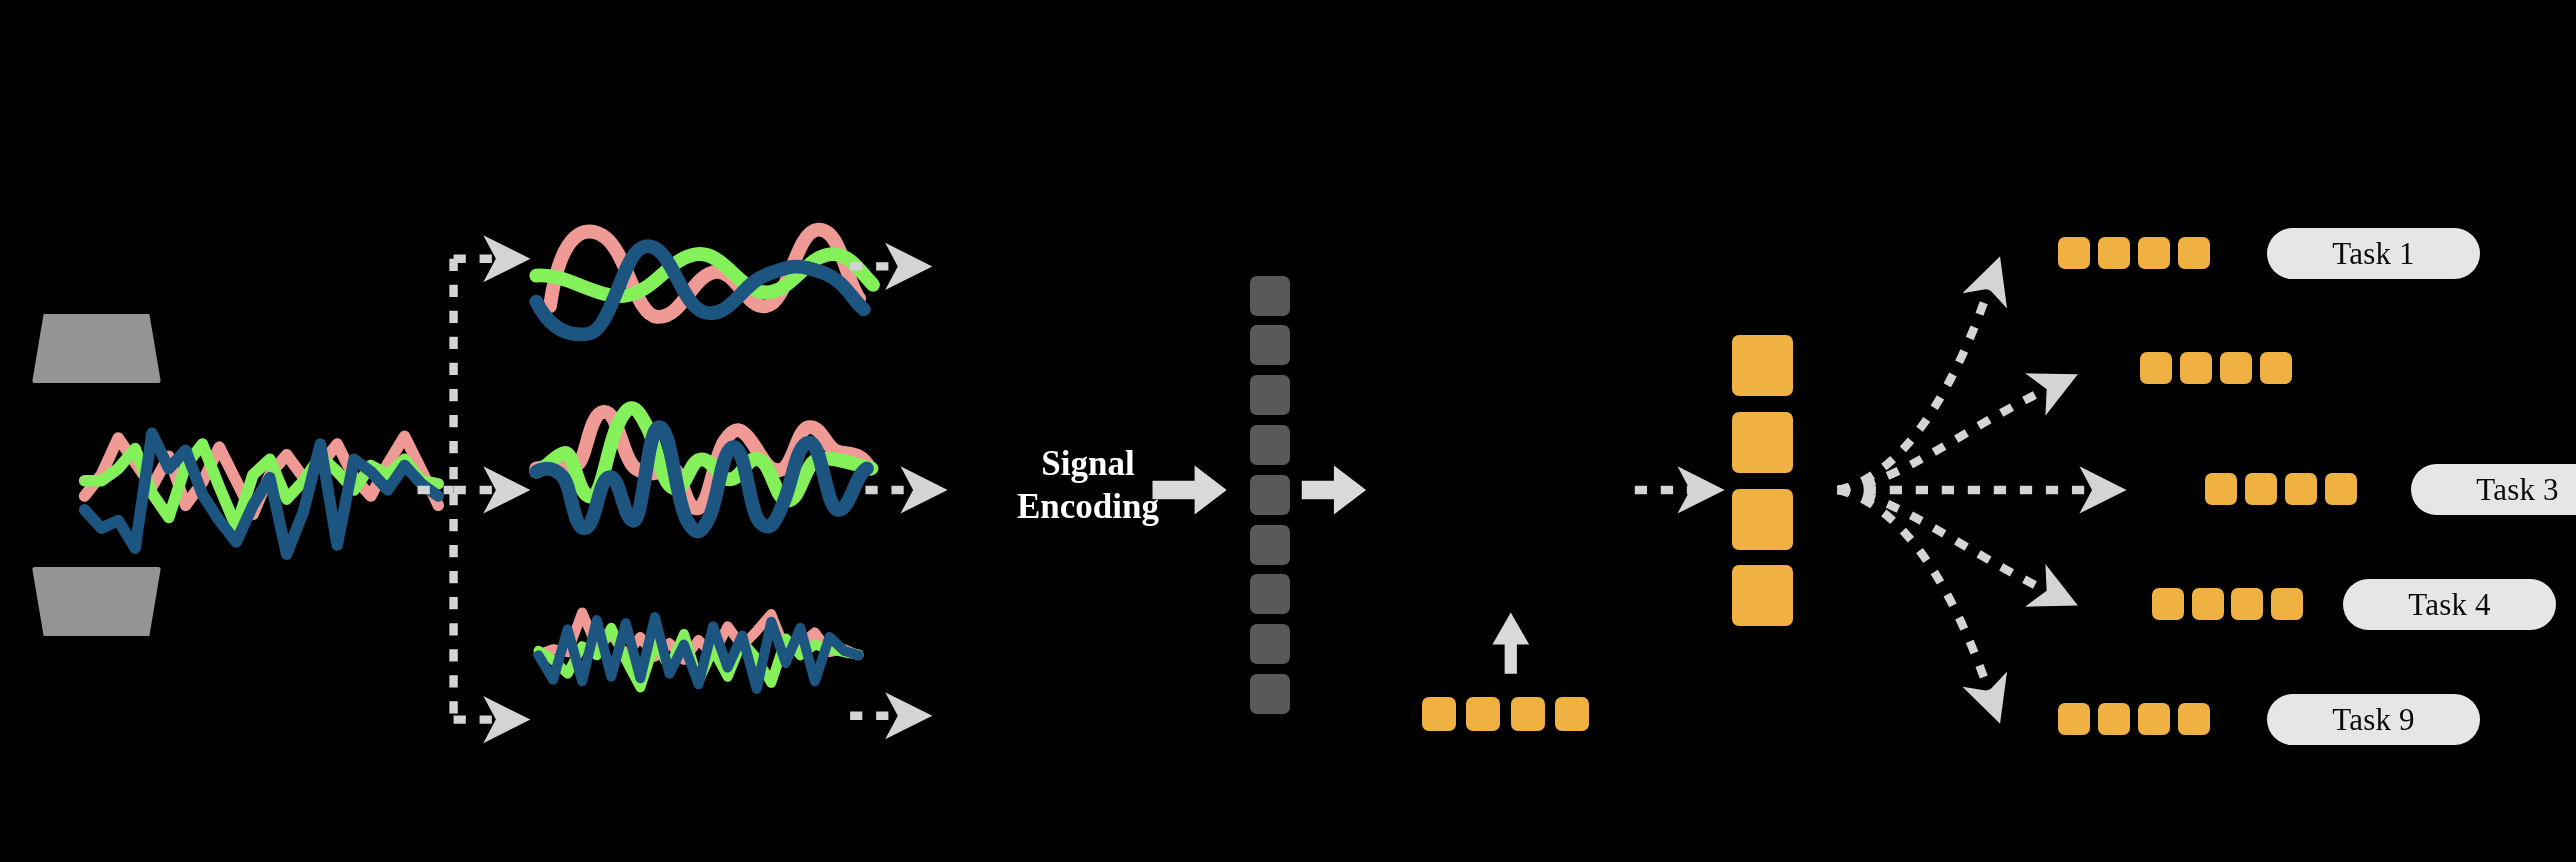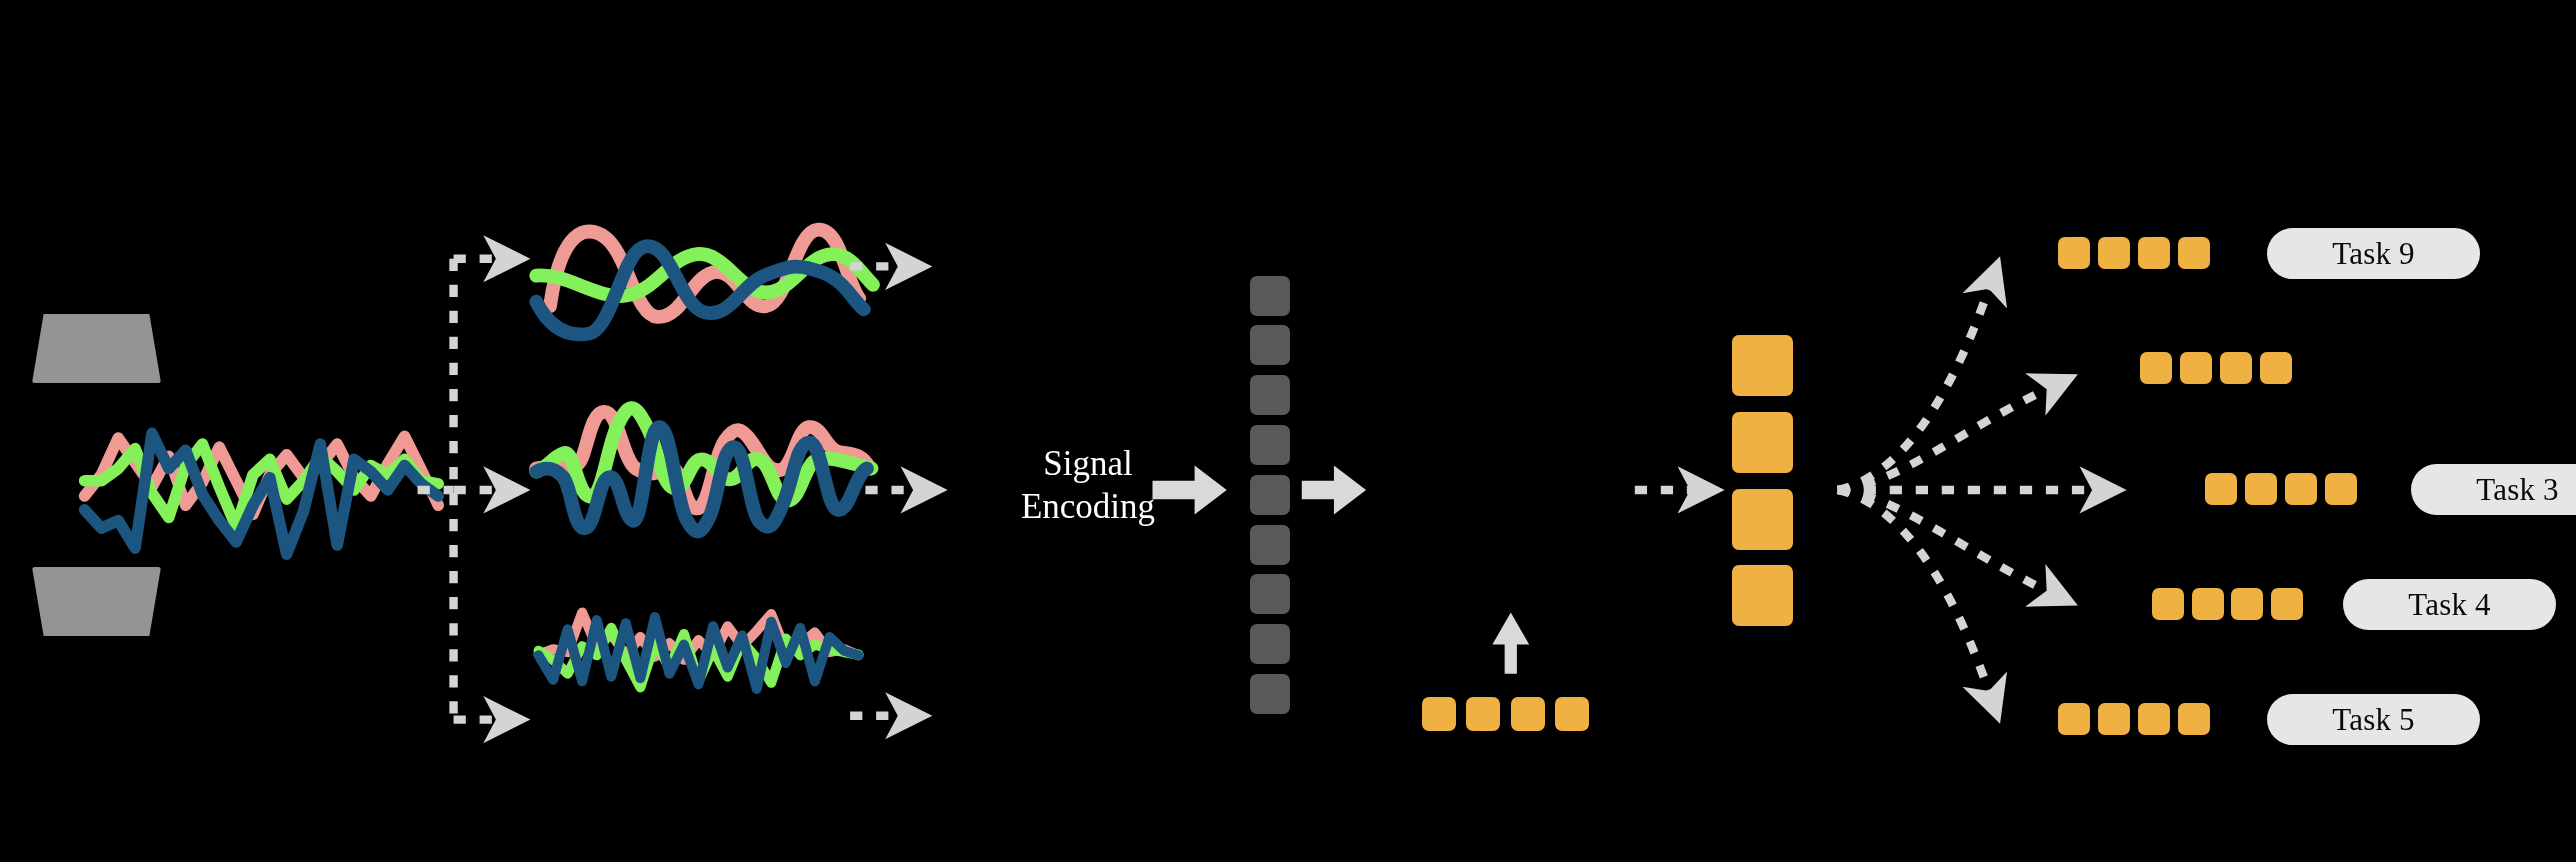--- a/index.html
+++ b/index.html
@@ -33,21 +33,21 @@
     left: 32px; top: 567px; width: 129px; height: 69px;
     clip-path: polygon(0% 0%, 100% 0%, 91% 100%, 9% 100%);
     border-radius: 3.1px 3.1px 10.7px 10.7px;
   }
 
   
   .stage-label {
     position: absolute;
     color: #ffffff;
     font-family: "Liberation Serif", serif;
-    font-weight: normal;
+    font-weight: bold;
     font-size: 35px;
     line-height: 1.22;
     text-align: center;
     white-space: pre-line;
   }
   .label-encoding  { left: 973px; top: 443px; width: 230px; }
   .label-slotattn  { left: 1409px; top: 443px; width: 230px; }
 
   
   .tok {
@@ -220,21 +220,21 @@
     <div class="tok tok-orange abs" style="left:1732px; top:489px; width:61px; height:61px;"></div>
     <div class="tok tok-orange abs" style="left:1732px; top:565px; width:61px; height:61px;"></div>
   </div>
 
   <div>
     <div class="tok tok-orange abs" style="left:2058px; top:237px; width:32px; height:32px;"></div>
     <div class="tok tok-orange abs" style="left:2098px; top:237px; width:32px; height:32px;"></div>
     <div class="tok tok-orange abs" style="left:2138px; top:237px; width:32px; height:32px;"></div>
     <div class="tok tok-orange abs" style="left:2178px; top:237px; width:32px; height:32px;"></div>
   </div>
-  <div class="task-pill" style="left:2267px; top:228px; width:213px;">Task 9</div>
+  <div class="task-pill" style="left:2267px; top:228px; width:213px;">Task 1</div>
 
   <div>
     <div class="tok tok-orange abs" style="left:2140px; top:352px; width:32px; height:32px;"></div>
     <div class="tok tok-orange abs" style="left:2180px; top:352px; width:32px; height:32px;"></div>
     <div class="tok tok-orange abs" style="left:2220px; top:352px; width:32px; height:32px;"></div>
     <div class="tok tok-orange abs" style="left:2260px; top:352px; width:32px; height:32px;"></div>
   </div>
 
   <div>
     <div class="tok tok-orange abs" style="left:2205px; top:473px; width:32px; height:32px;"></div>
@@ -251,16 +251,16 @@
     <div class="tok tok-orange abs" style="left:2271px; top:588px; width:32px; height:32px;"></div>
   </div>
   <div class="task-pill" style="left:2343px; top:579px; width:213px;">Task 4</div>
 
   <div>
     <div class="tok tok-orange abs" style="left:2058px; top:703px; width:32px; height:32px;"></div>
     <div class="tok tok-orange abs" style="left:2098px; top:703px; width:32px; height:32px;"></div>
     <div class="tok tok-orange abs" style="left:2138px; top:703px; width:32px; height:32px;"></div>
     <div class="tok tok-orange abs" style="left:2178px; top:703px; width:32px; height:32px;"></div>
   </div>
-  <div class="task-pill" style="left:2267px; top:694px; width:213px;">Task 5</div>
+  <div class="task-pill" style="left:2267px; top:694px; width:213px;">Task 9</div>
 
 </div>
 
 
 </body></html>

